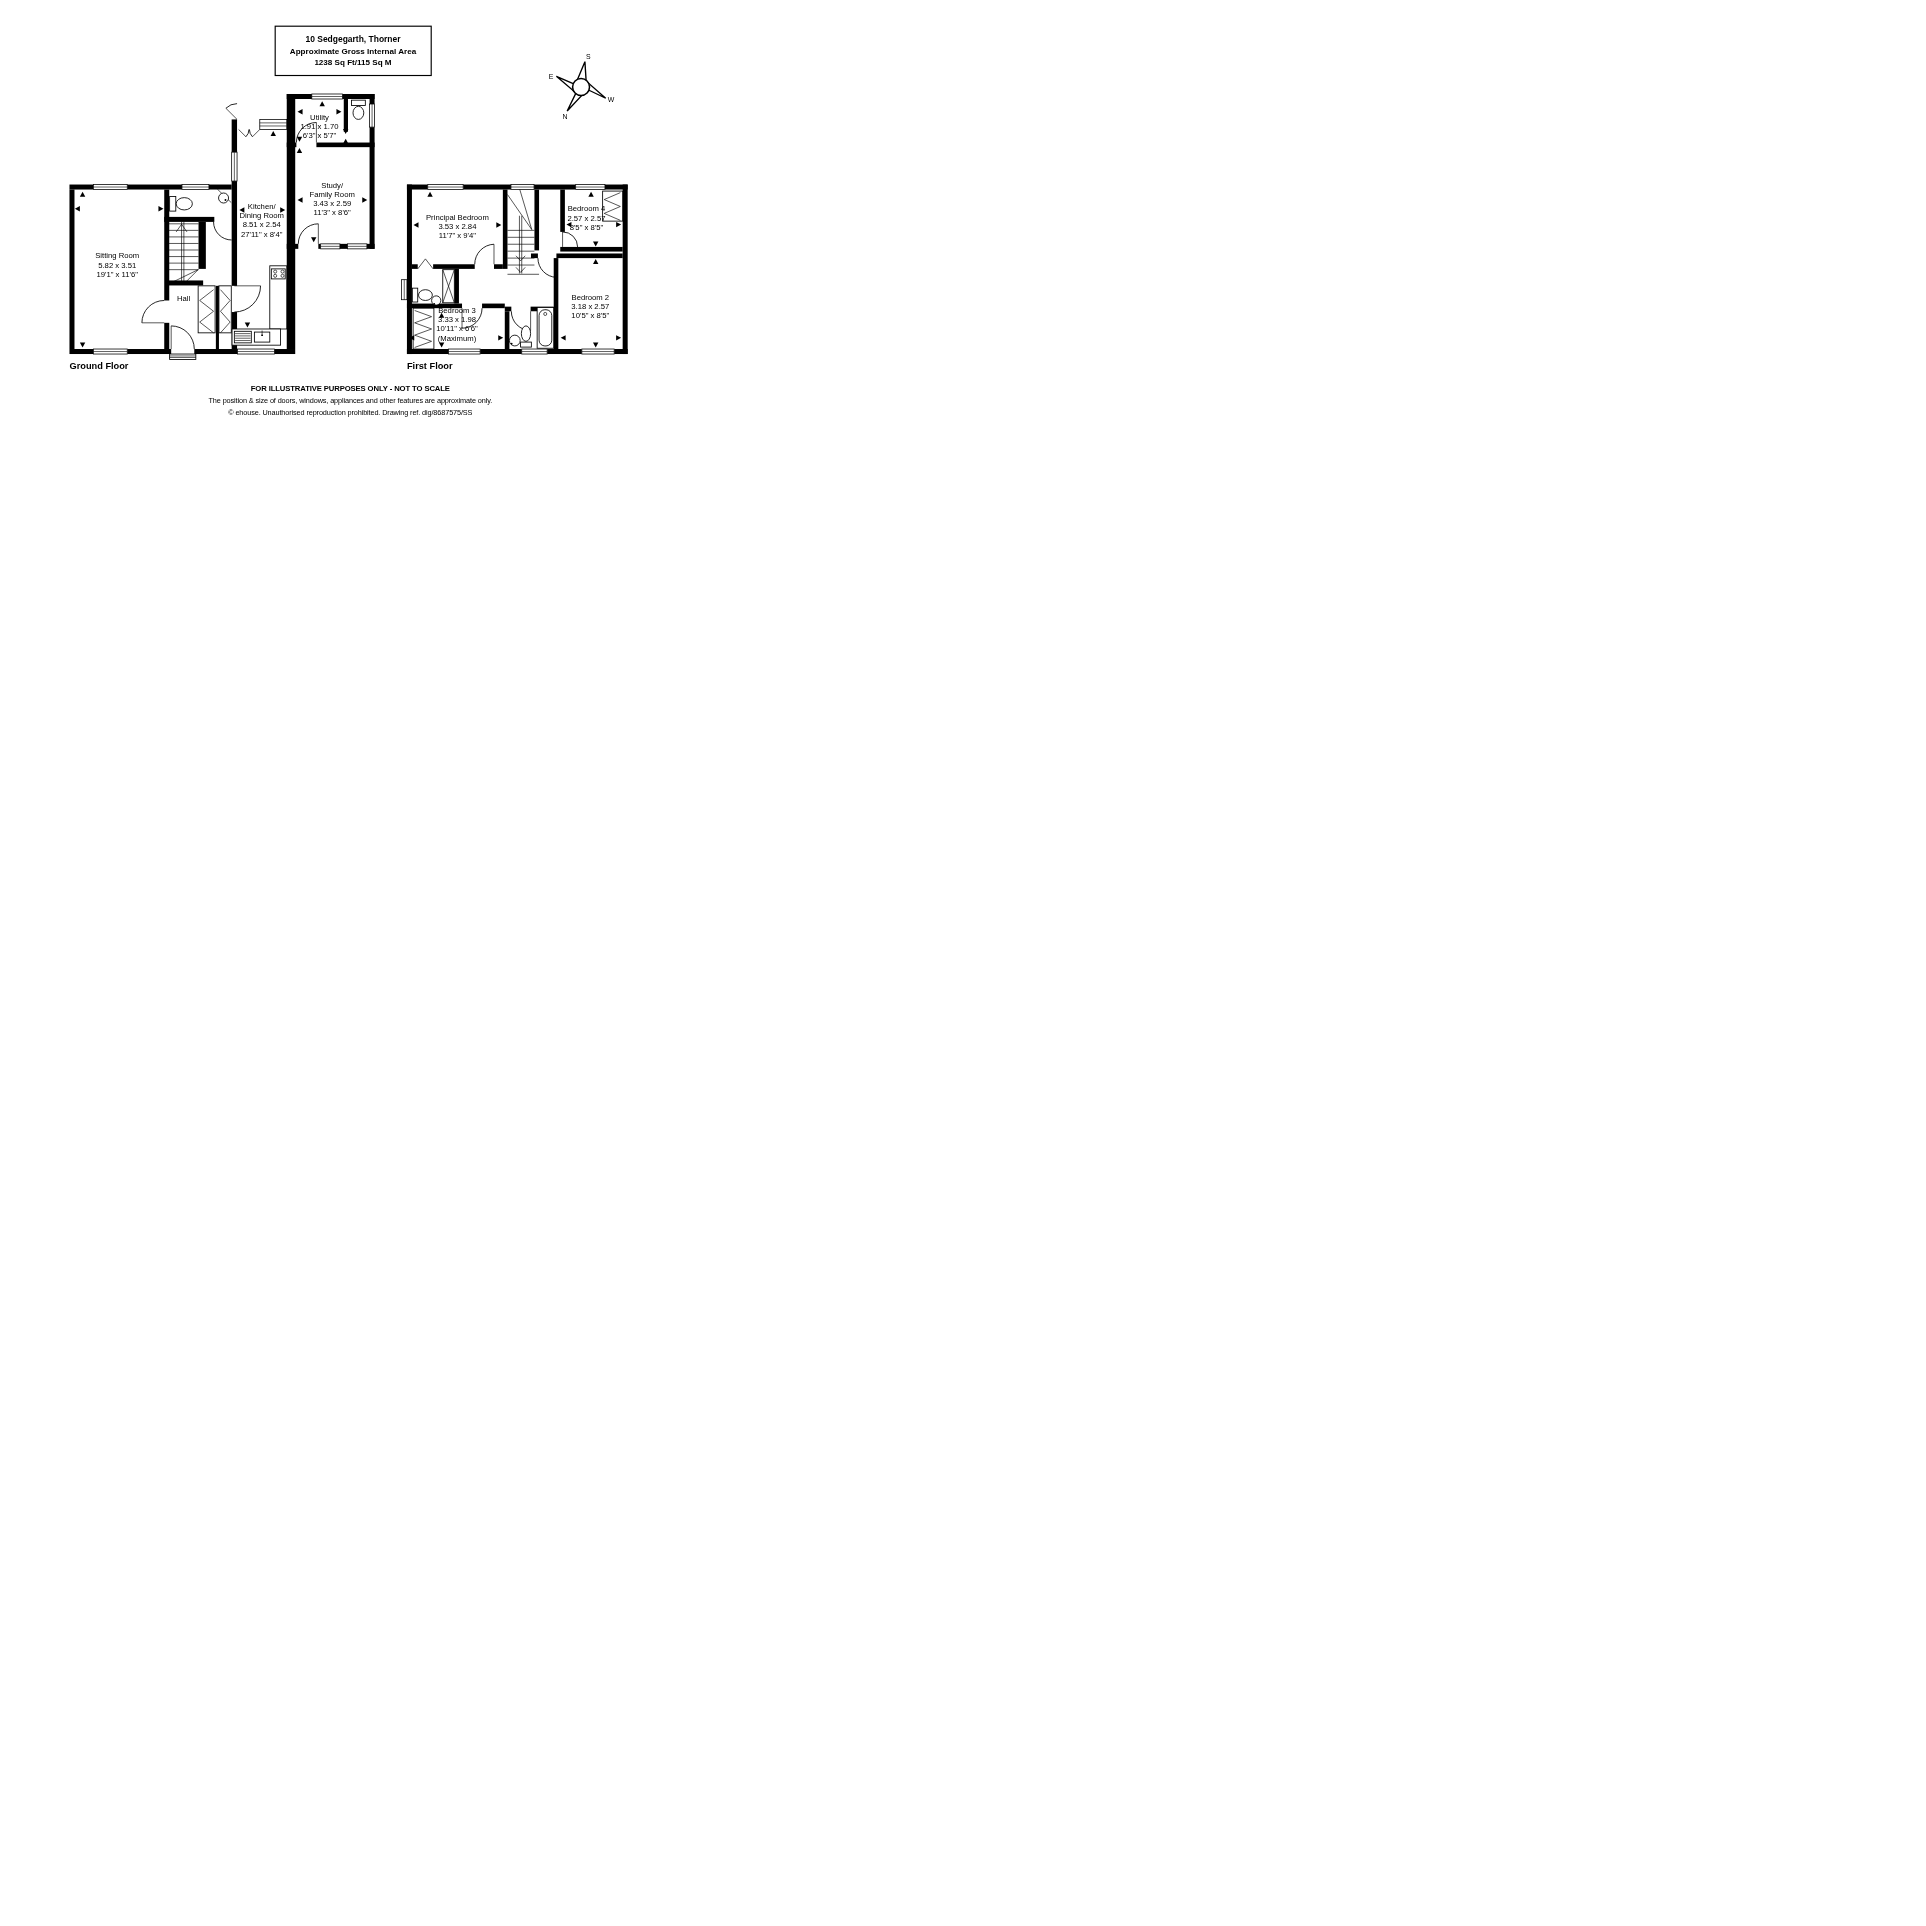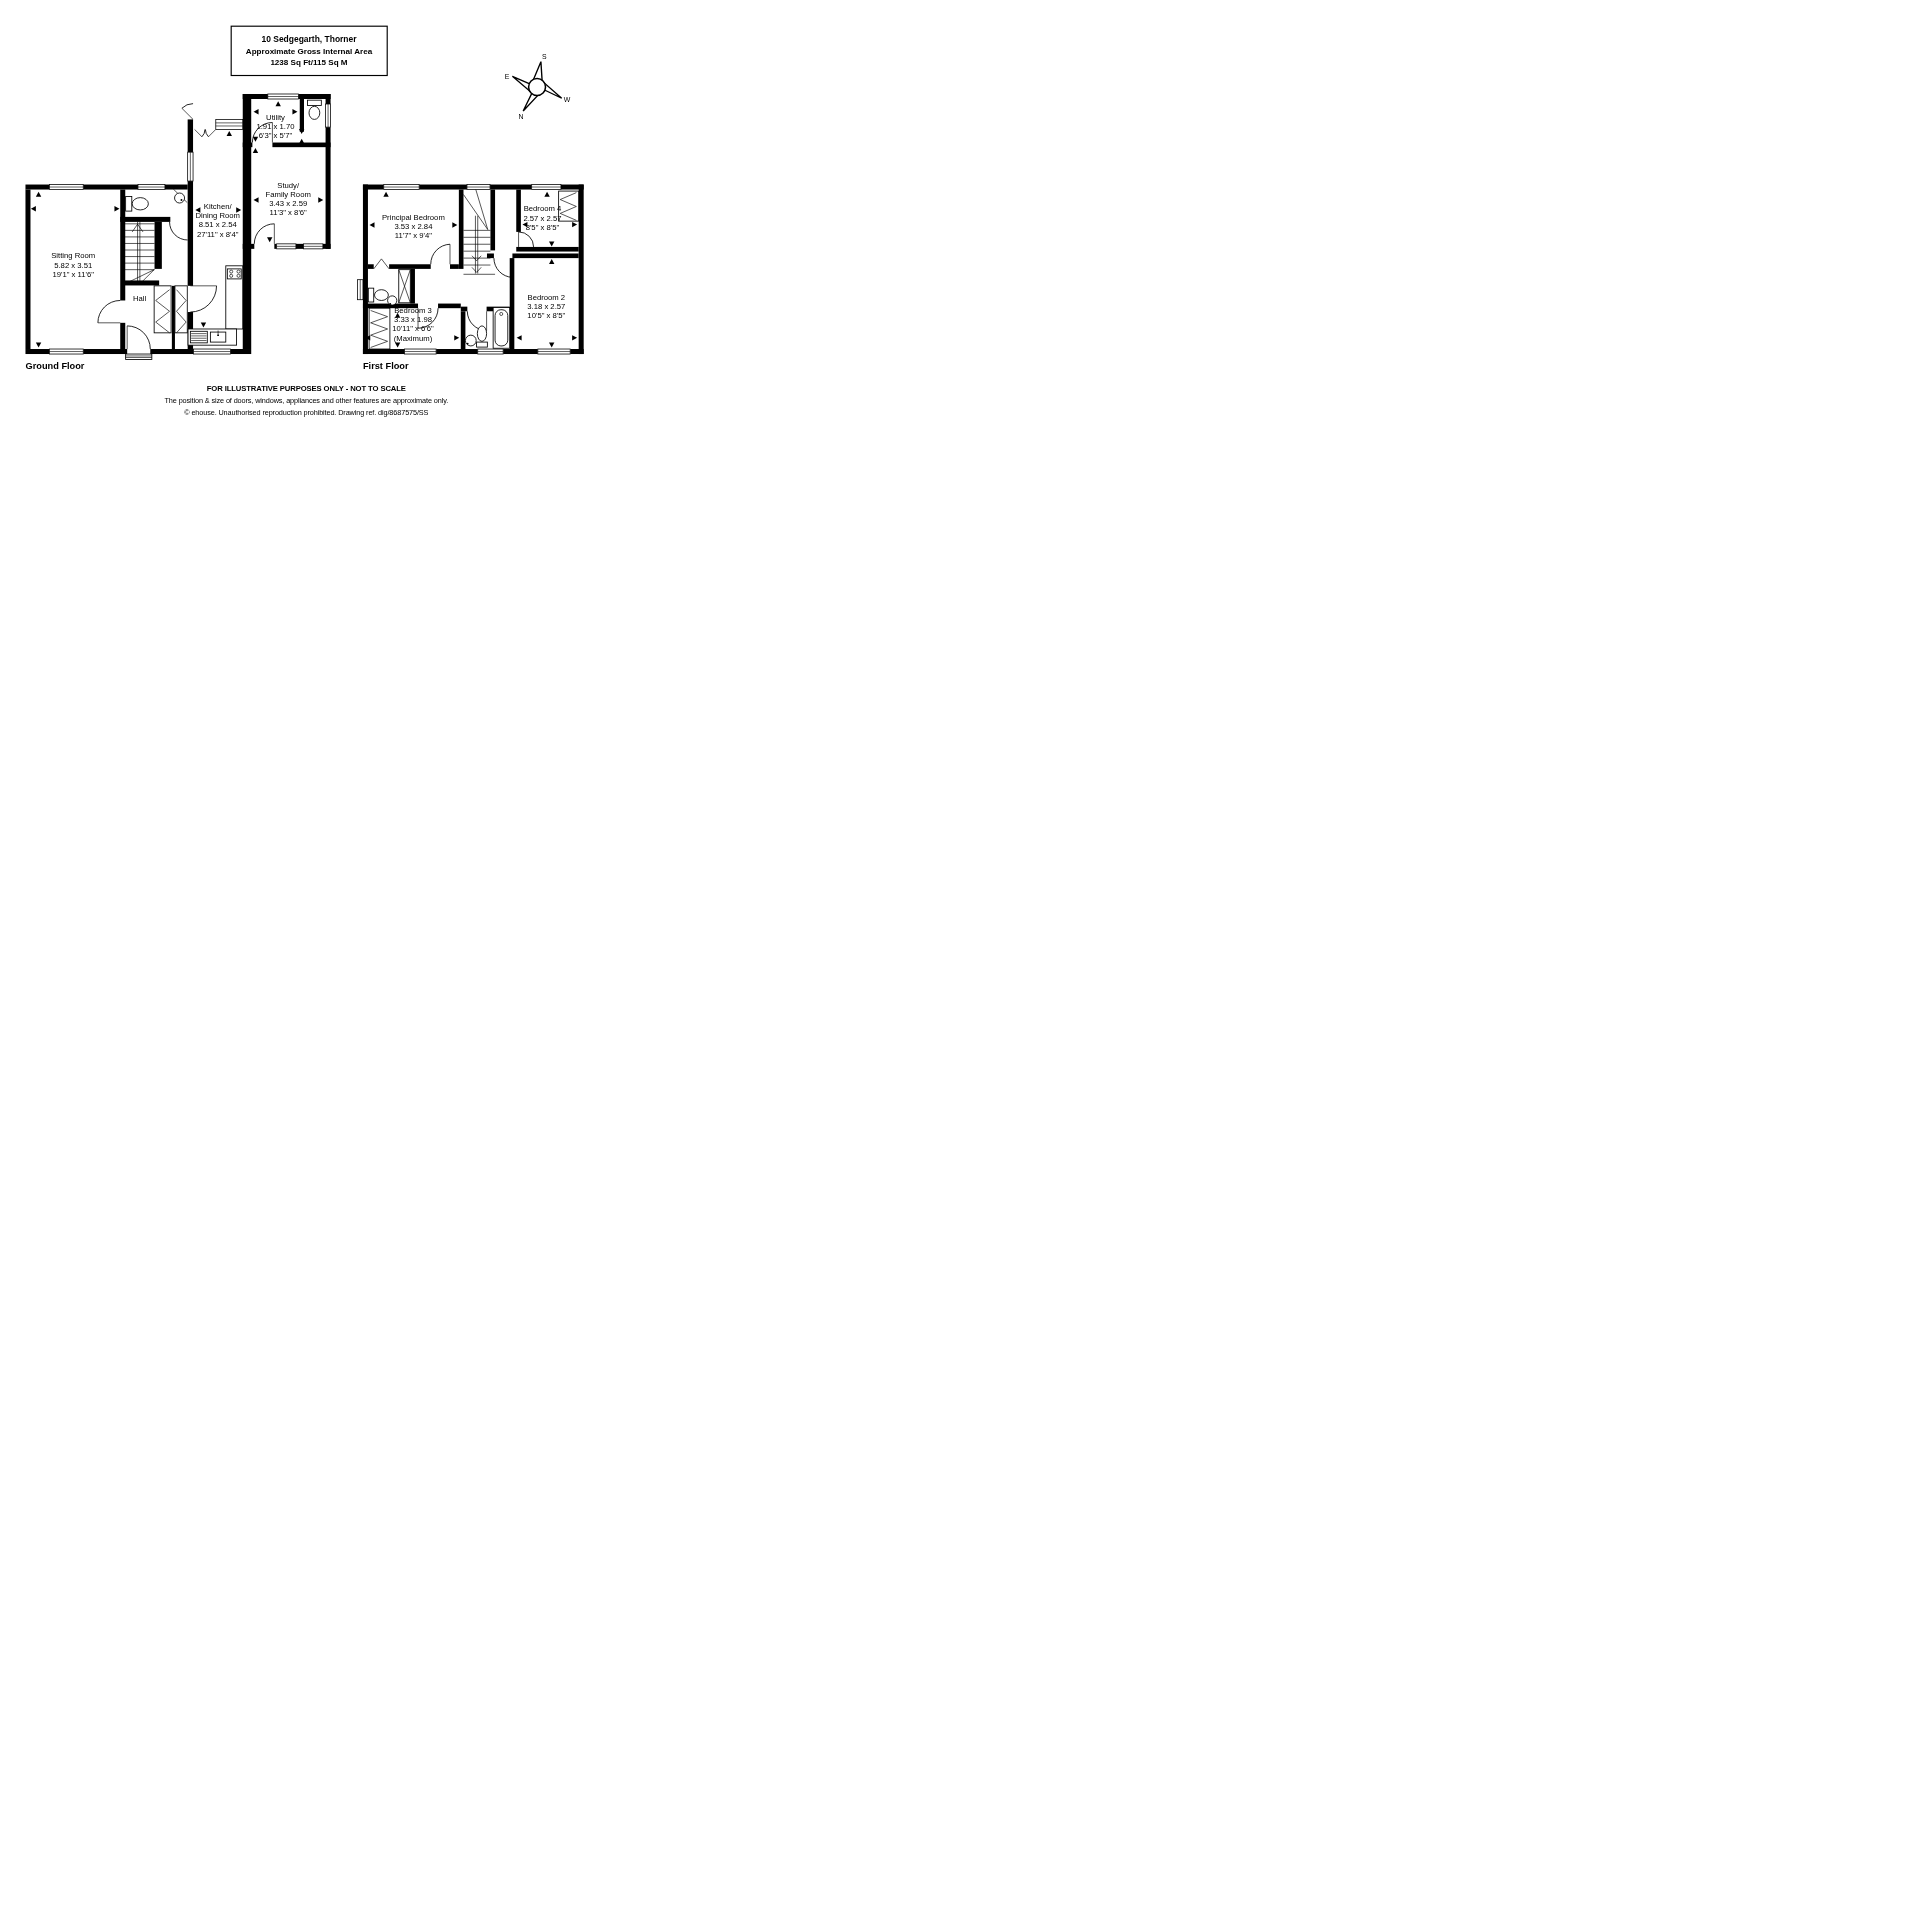--- a/index.html
+++ b/index.html
@@ -1,17 +1,17 @@
 <!DOCTYPE html>
 <html style="font-size:6.2px"><head>
 <meta charset="utf-8">
 <style>
   html,body{margin:0;padding:0;background:#ffffff;}
   .page{width:613px;height:433px;position:relative;background:#fff;overflow:hidden;
-        font-family:"Liberation Sans","DejaVu Sans",sans-serif;}
+        font-family:"Liberation Sans","DejaVu Sans",sans-serif;padding-left:44px;}
   svg{display:block}
   .wall{fill:#000;stroke:none}
   .win{fill:#fff;stroke:#000;stroke-width:2}
   .winline{stroke:#000;stroke-width:1.6}
   .door{fill:none;stroke:#000;stroke-width:2.2}
   .fix{fill:#fff;stroke:#000;stroke-width:2.2}
   .thin{stroke:#000;stroke-width:1.7;fill:none}
   .tri{fill:#000;stroke:none}
   .lbl{font-size:20px;fill:#000;text-anchor:middle}
   .floorlbl{font-size:24px;font-weight:bold;fill:#000}

